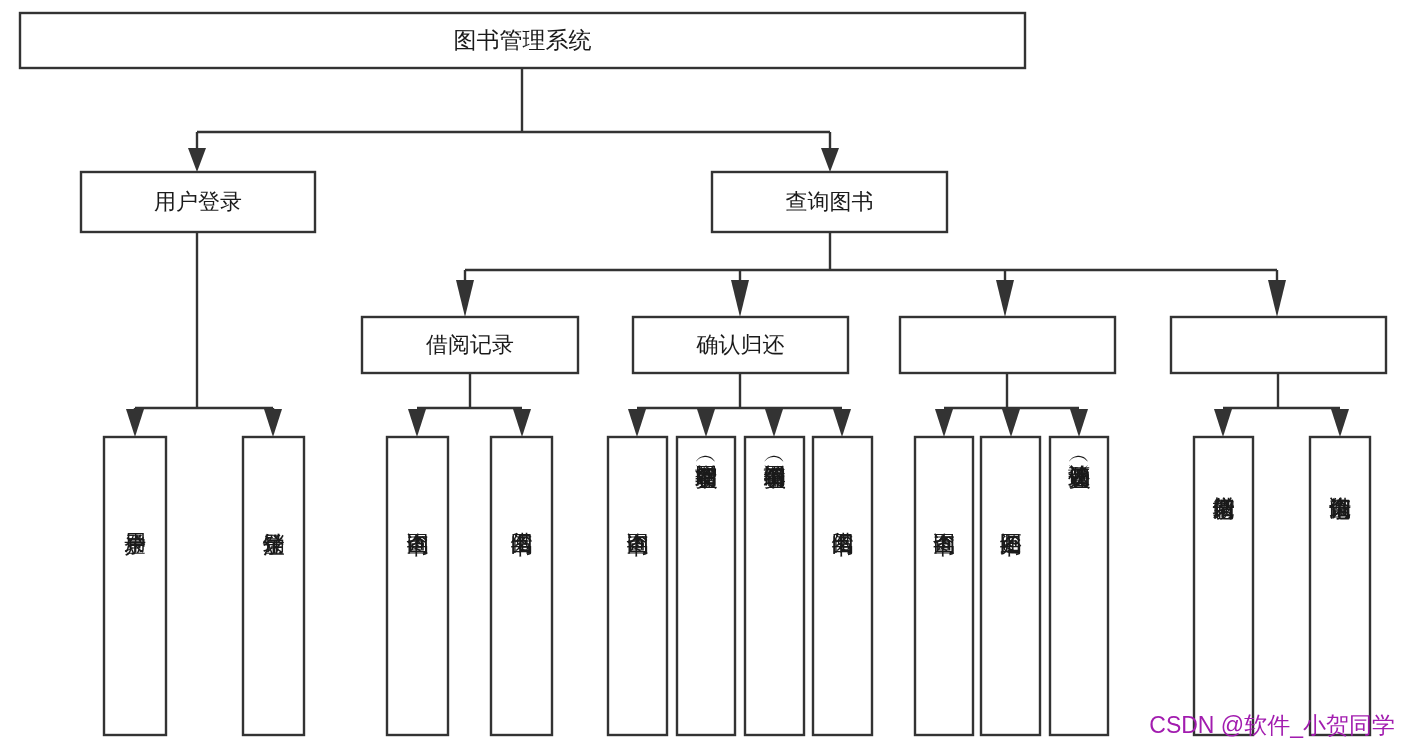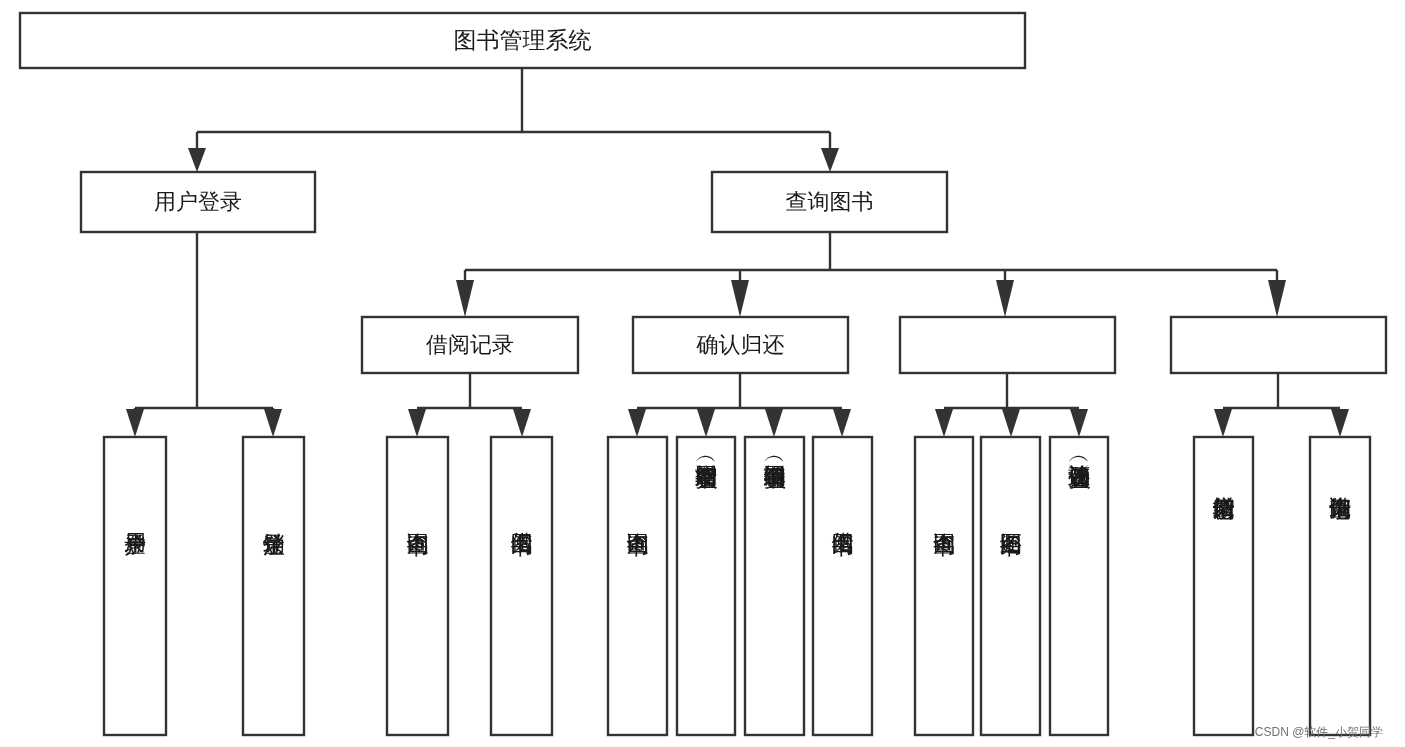--- a/index.html
+++ b/index.html
@@ -67,25 +67,25 @@
     font-family: "Liberation Sans", "DejaVu Sans", sans-serif;
     font-size: 22px;
     color: #1a1a1a;
     white-space: nowrap;
   }
   .root-label-text {
     font-size: 23px;
   }
   #watermark {
     position: absolute;
-    right: 22px;
+    right: 10px;
     bottom: 6px;
     font-family: "Liberation Sans", "DejaVu Sans", sans-serif;
-    font-size: 12px;
-    color: #737373;
+    font-size: 23px;
+    color: #a21caf;
     white-space: nowrap;
     pointer-events: none;
   }
 </style>
 </head>
 <body>
 
 <div id="diagram-root">
 
   <svg class="diagram-canvas" viewBox="0 0 1405 747">

